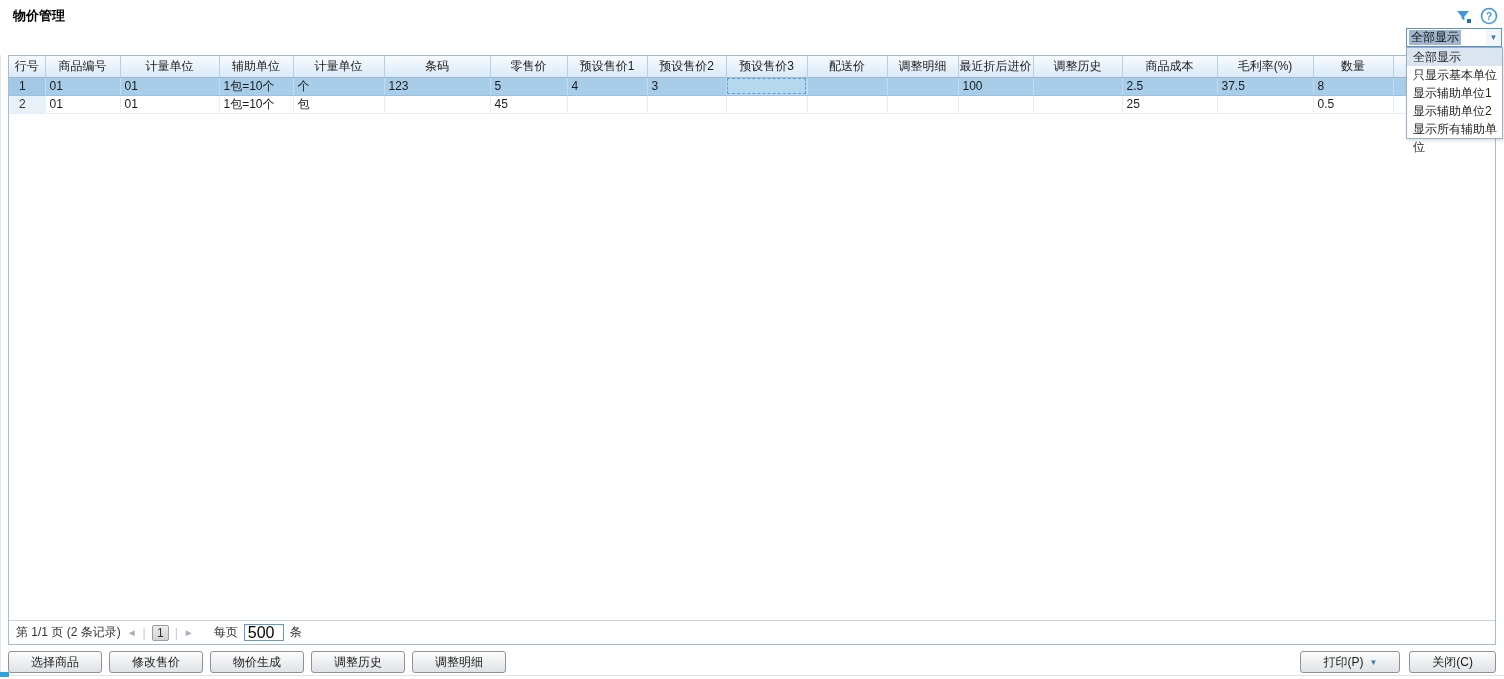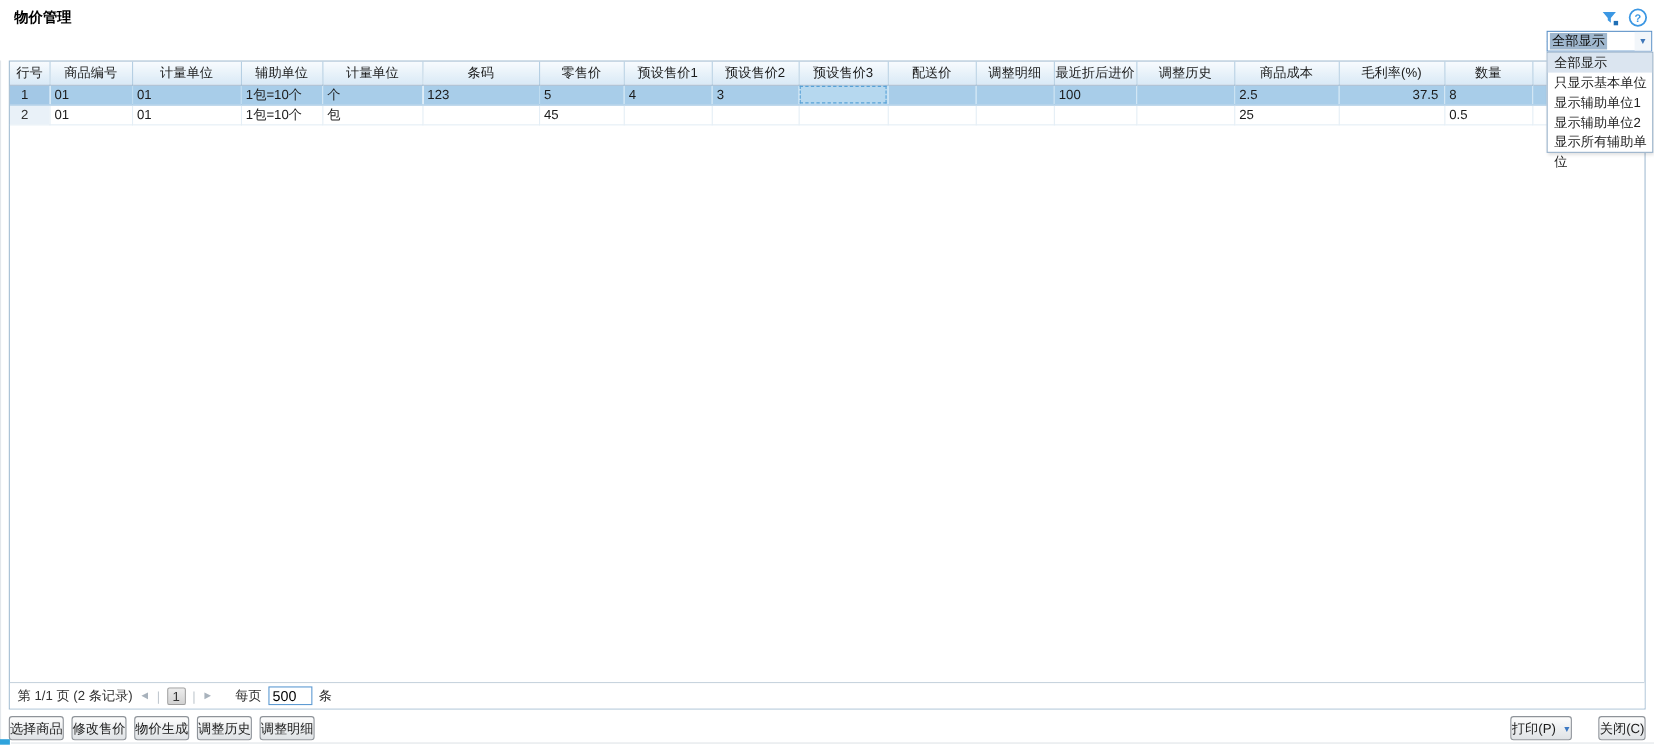--- a/index.html
+++ b/index.html
@@ -29,36 +29,36 @@
   th, td { overflow:hidden; white-space:nowrap; font-weight:normal; }
   thead th { height:21px; background:linear-gradient(#F8FBFE,#EAF3FA 45%,#D9E9F6);
     border-right:1px solid #B5CFE3; border-bottom:1px solid #9EB6CE; text-align:center; color:#1a1a1a; }
   tbody td { height:18px; padding-left:4px; border-right:1px solid #E4EEF6; border-bottom:1px solid #E4EEF6; }
   tr.row-normal td { background:#fff; }
   tr.row-normal td.rownum { background:#E9F1F8; color:#333; }
   tr.row-selected td { background:#A8CDE9; border-right:1px solid #BFDCF0; border-bottom:1px solid #98C0E0; }
   tr.row-selected td.rownum { background:#A3C8E6; }
   td.rownum { padding-left:10px; }
   td.cell-focused { background:#B6D8EF !important; outline:1px dashed #58A2D8; outline-offset:-2px; }
-  td.num-right, th.num-right { text-align:right; padding-right:5px; }
+  td.num-right, th.num-right { text-align:left; padding-right:5px; }
 
   
   #pager { position:absolute; left:0; bottom:0; width:1486px; height:24px; background:#fff;
     border-top:1px solid #C8D4DE; display:flex; align-items:center; gap:6px; padding-left:7px; color:#333; }
   #pager .sep { color:#C2C9D0; }
   #pager .arrow { color:#A8B2BC; font-size:10px; cursor:pointer; }
   #page-current { width:17px; height:16px; background:linear-gradient(#EDEDED,#D2D2D2);
     border:1px solid #9E9E9E; border-radius:2px; text-align:center; line-height:14px; cursor:pointer; }
-  #per-page-input { width:40px; height:17px; border:1px solid #5E9BD3; font-size:13px; padding-left:3px;
+  #per-page-input { width:40px; height:17px; border:1px solid #5E9BD3; font-size:16px; padding-left:3px;
     font-family:inherit; }
 
   
   #actions-left { left:8px; top:651px; display:flex; gap:7px; }
-  #actions-right { top:651px; right:8px; position:absolute; display:flex; gap:24px; }
-  .btn { height:22px; padding:0 0; background:linear-gradient(#FDFDFD,#EDEFF1 50%,#E0E3E6);
+  #actions-right { top:651px; right:8px; position:absolute; display:flex; gap:9px; }
+  .btn { height:22px; padding:0 22px; background:linear-gradient(#FDFDFD,#EDEFF1 50%,#E0E3E6);
     border:1px solid #8E9399; border-radius:3px; font-size:12px; color:#1b1b1b; cursor:pointer;
     display:flex; align-items:center; font-family:inherit; }
   .btn .drop-arrow { color:#3C78C3; font-size:8px; margin-left:6px; }
 
   
   #filter-dropdown { left:1406px; top:47px; width:97px; background:#fff; border:1px solid #98B1C9;
     box-shadow:1px 2px 3px rgba(0,0,0,0.12); z-index:10; }
   #filter-dropdown .item { height:18px; line-height:18px; padding-left:6px; color:#222; cursor:pointer; }
   #filter-dropdown .item.selected { background:#DBE5F0; }
 

